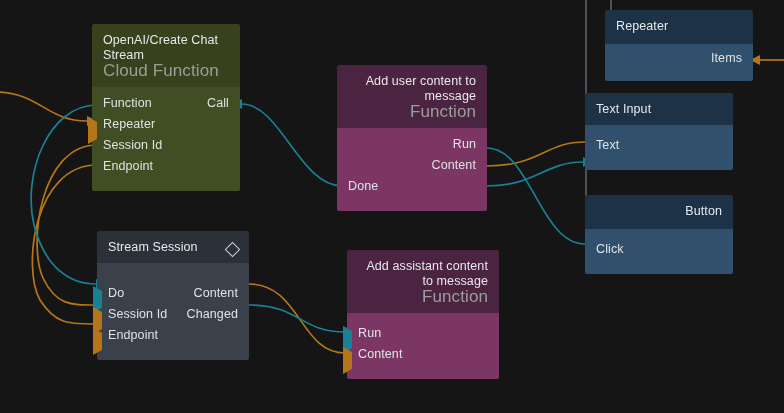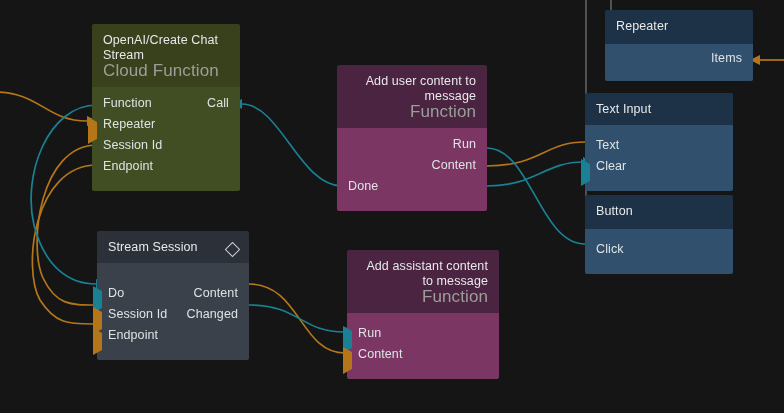--- a/index.html
+++ b/index.html
@@ -293,30 +293,25 @@
   <div class="node theme-blue" style="left:585px; top:93px; width:148px;">
     <div class="node-header" style="">
       <div class="node-title">Text Input</div>
     </div>
     <div class="node-body" style="padding:10px 0 14px 0;">
       <div class="port-row">
         <span class="conn side-left"><span class="dot orange"></span></span>
         <span class="port-label left">Text</span>
         <span class="port-spacer"></span>
       </div>
-      <div class="port-row">
-        <span class="conn side-left"><span class="arrow teal"></span></span>
-        <span class="port-label left">Clear</span>
-        <span class="port-spacer"></span>
-      </div>
     </div>
   </div>
 
   <div class="node theme-blue" style="left:585px; top:195px; width:148px;">
-    <div class="node-header" style="padding-bottom:10px;">
+    <div class="node-header" style="padding-bottom:10px;text-align:right;">
       <div class="node-title">Button</div>
     </div>
     <div class="node-body" style="padding:10px 16px 14px 0;">
       <div class="port-row">
         <span class="conn side-left"><span class="dot teal"></span></span>
         <span class="port-label left">Click</span>
         <span class="port-spacer"></span>
       </div>
     </div>
   </div>

